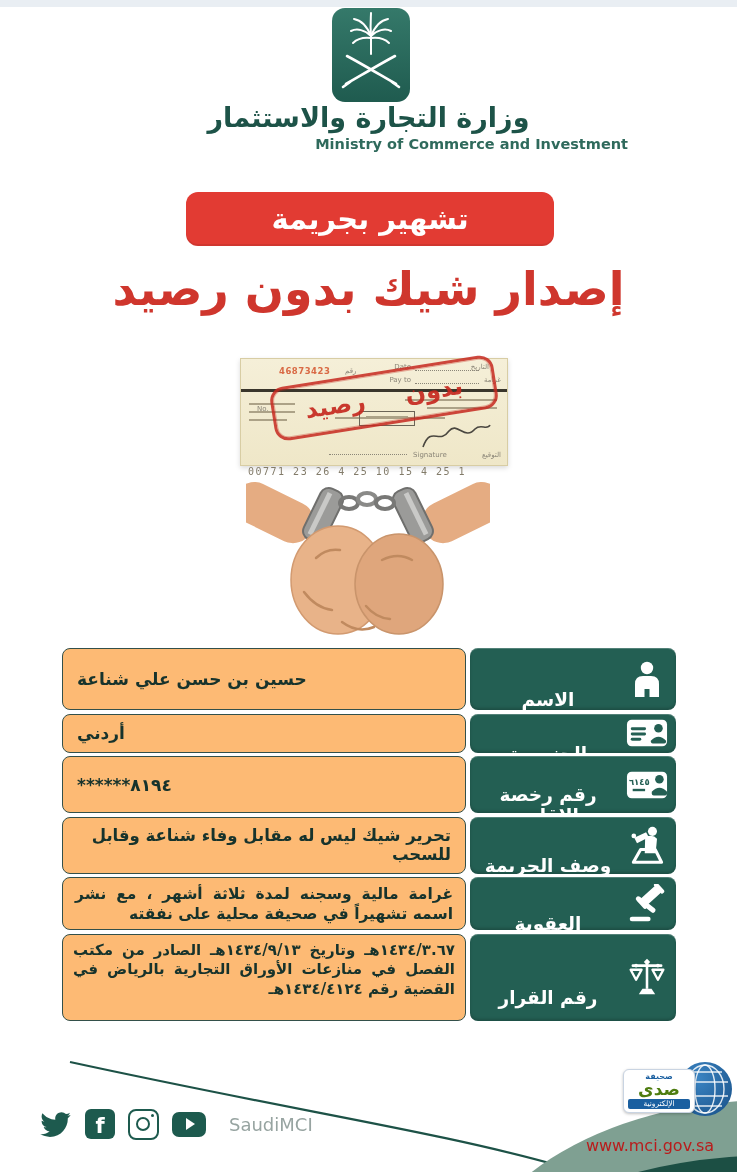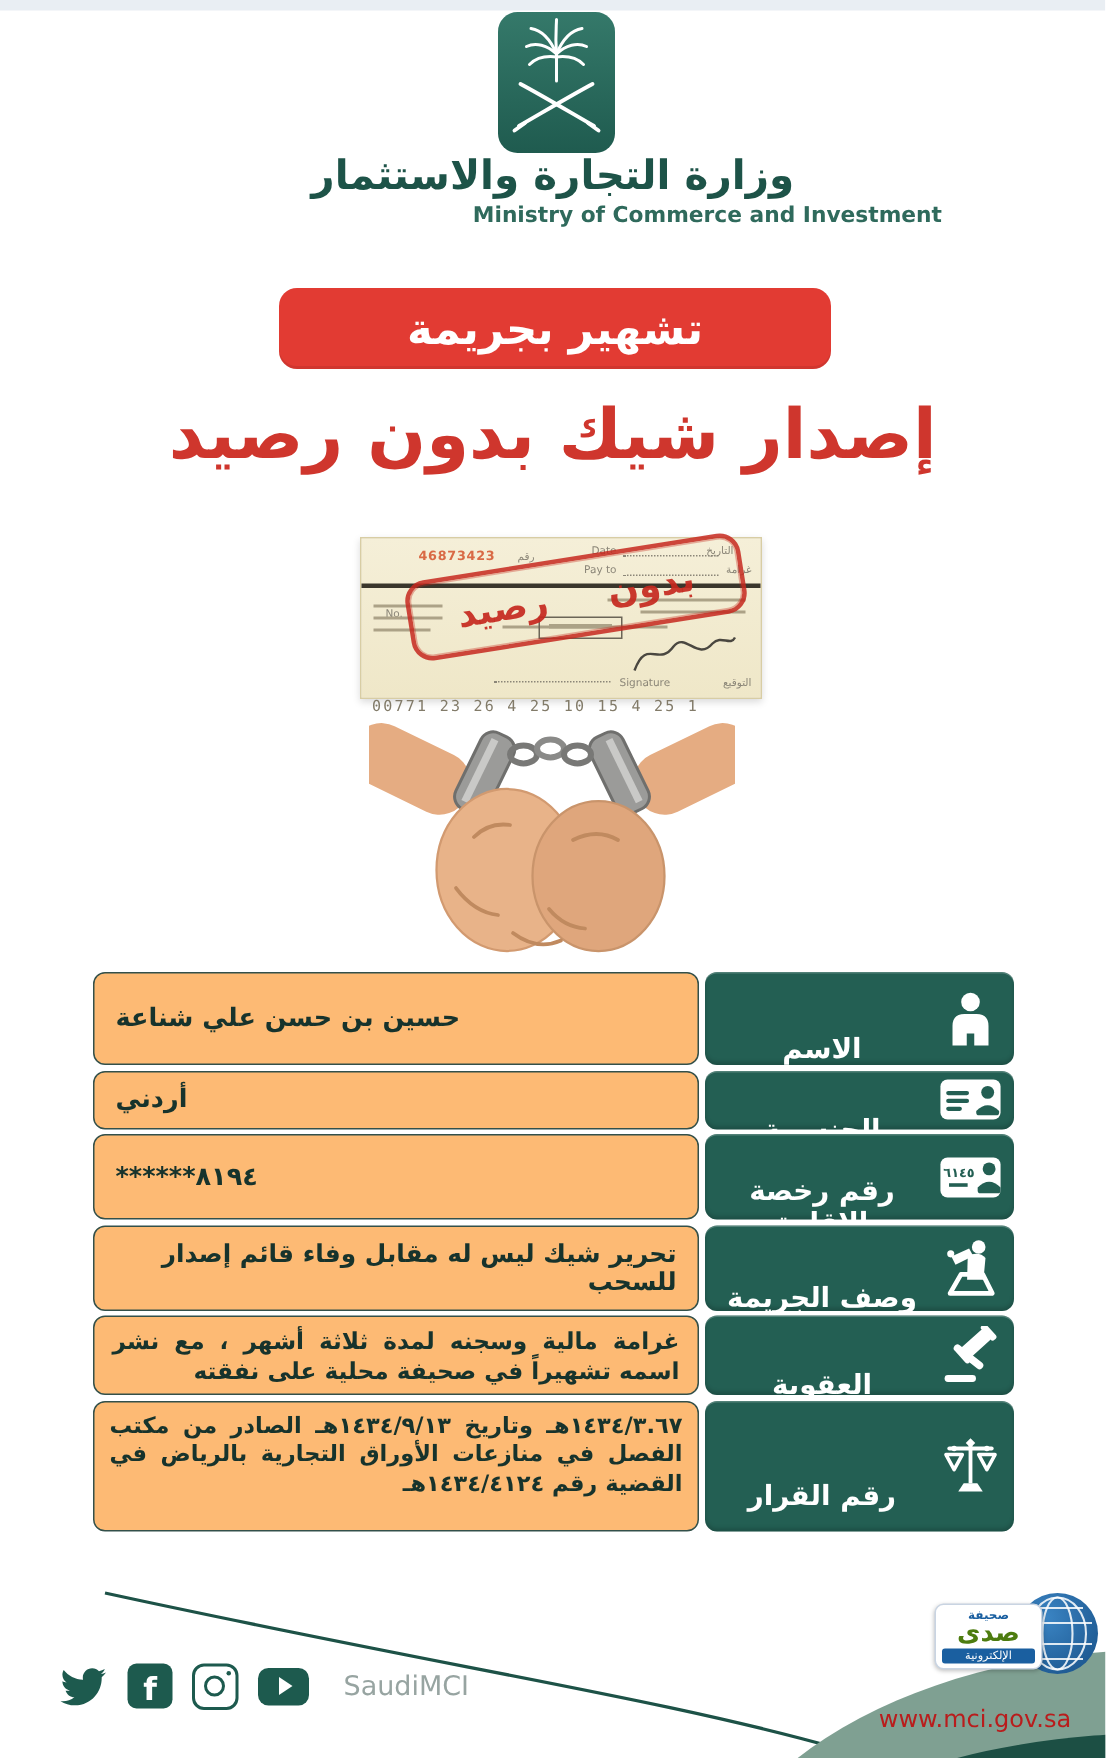--- a/index.html
+++ b/index.html
@@ -234,21 +234,21 @@
           <circle cx="35" cy="11" r="4.5" fill="#235f53"></circle>
           <path d="M27,24 q8,-8 16,0 v2 q0,2 -2,2 h-12 q-2,0 -2,-2 z" fill="#235f53"></path>
           <text x="14" y="17" font-size="9" font-weight="bold" fill="#235f53" text-anchor="middle">٦١٤٥</text>
           <rect x="7" y="21" width="13" height="2.5" fill="#235f53"></rect>
         </svg>
         <span class="lbl">رقم رخصة الإقامة</span>
       </div>
     </div>
 
     <div class="row h57">
-      <div class="cell-value fs16">تحرير شيك ليس له مقابل وفاء قائم إصدار للسحب</div>
+      <div class="cell-value fs16">تحرير شيك ليس له مقابل وفاء شناعة وقابل للسحب</div>
       <div class="cell-label">
         <svg class="ic" viewBox="0 0 44 44" fill="#fff">
           <circle cx="28" cy="7" r="5"></circle>
           <path d="M8,14 l13,-6 3,5.5 -13,6.5 z"></path>
           <circle cx="7.5" cy="12" r="2.6"></circle>
           <path d="M20,13 q9,-3 13,2 l-1.5,16 h-12 z"></path>
           <path d="M7,41 L15,27 h16 L38,41 z" fill="none" stroke="#fff" stroke-width="3.4" stroke-linejoin="round"></path>
         </svg>
         <span class="lbl">وصف الجريمة</span>
       </div>

